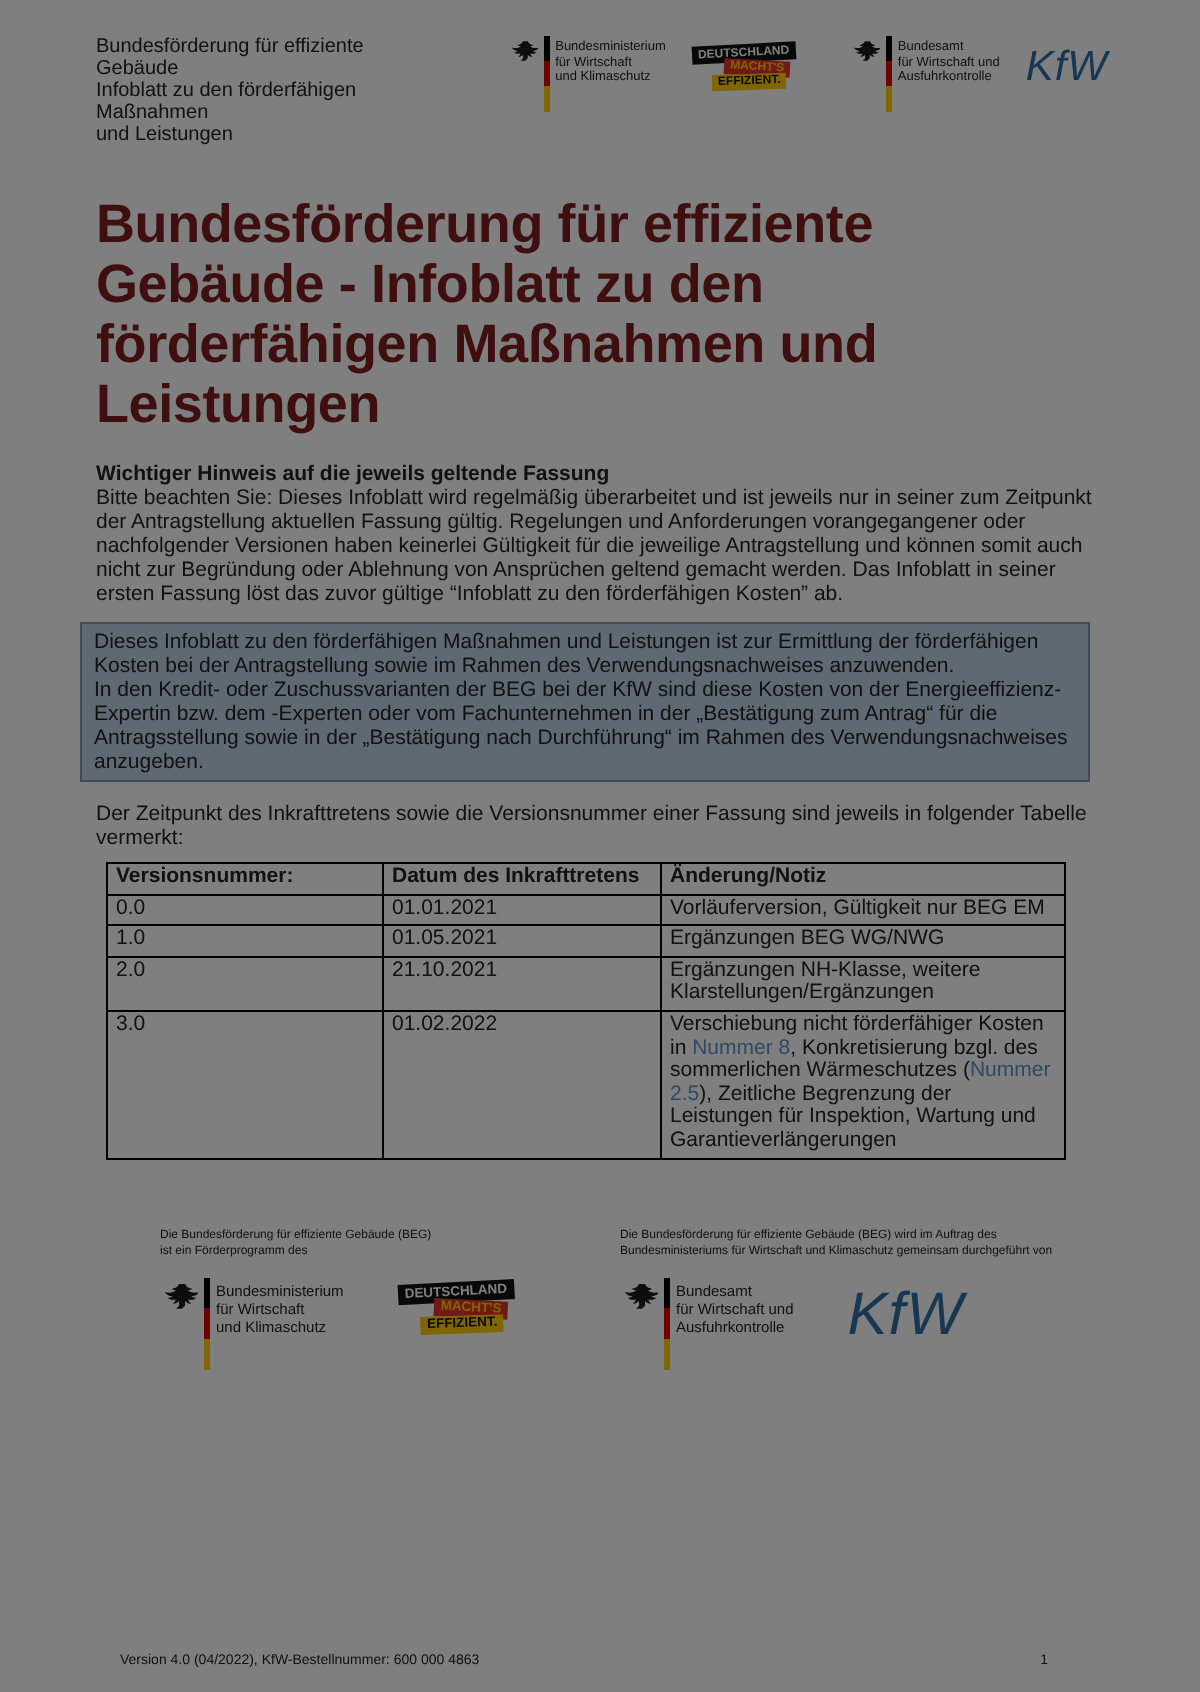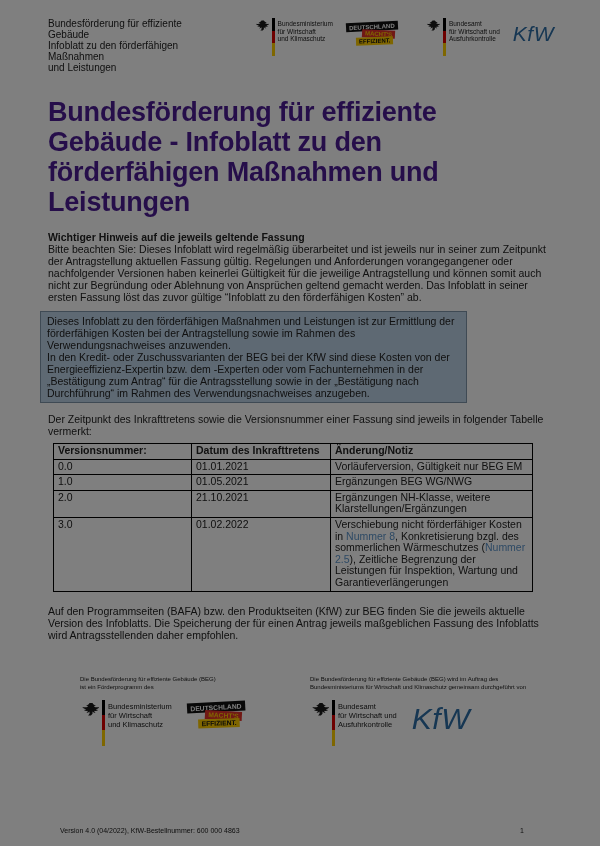--- a/index.html
+++ b/index.html
@@ -33,38 +33,38 @@
   .campaign .c1{background:#111; color:#fff; font-size:6px; font-weight:bold; padding:1.5px 3px;
     width:max-content; transform:rotate(-3deg);}
   .campaign .c2{background:var(--campaign_red); color:var(--campaign_yellow); font-size:6px; font-weight:bold;
     padding:1px 3px; width:max-content; margin:-1px 0 0 16px; transform:rotate(3deg);}
   .campaign .c3{background:var(--campaign_yellow); color:#111; font-size:6px; font-weight:bold;
     padding:1px 3px; width:max-content; margin:-1px 0 0 10px; transform:rotate(-2deg);}
 
   .kfw{color:var(--kfw_blue); font-weight:normal; font-style:italic; font-size:21px; letter-spacing:.5px; margin-top:4px;}
 
   
-  .title{margin:24px 58px 0 48px; font-size:27px; line-height:30px; letter-spacing:-.2px; color:#4c1d95;}
+  .title{margin:24px 58px 0 48px; font-size:27px; line-height:30px; letter-spacing:-.2px; color:#7f1d1d;}
   .main{margin:14px 48px 0 48px; font-size:10.5px; line-height:12px;}
   .notice-heading{font-weight:bold;}
-  .infobox{margin:8px 0 0 -8px; width:427px; background:var(--infobox_bg);
+  .infobox{margin:8px 0 0 -8px; width:505px; background:var(--infobox_bg);
     border:1px solid var(--infobox_border); padding:3px 6px;}
   .table-intro{margin-top:10px;}
   table.version-table{border-collapse:collapse; table-layout:fixed; width:480px; margin:6px 0 0 5px; font-size:10.5px;}
   .version-table th,.version-table td{border:1px solid #000; padding:1px 4px 2px 4px;
     text-align:left; vertical-align:top; line-height:11.6px; font-weight:normal;}
   .version-table th{font-weight:bold;}
   .closing{margin-top:13px;}
   .link{color:var(--link);}
 
   
   .footer{display:flex; margin:34px 0 0 80px;}
   .footer-left{width:185px; flex:none; margin-right:45px;}
   .footer-caption{font-size:6px; line-height:8px; white-space:pre-line;}
-  .footer-logos{display:flex; align-items:flex-start; gap:15px; margin-top:9px;}
+  .footer-logos{display:flex; align-items:flex-start; gap:27px; margin-top:9px;}
   .footer .gov-name{font-size:7.5px; line-height:9px;}
   .footer .eagle{width:19px; height:19px;}
   .footer .flagbar{height:46px;}
   .footer .campaign{transform:scale(1.12); transform-origin:top left; margin-top:2px;}
   .footer .kfw{font-size:30px; margin-top:2px;}
 
   .page-footer{position:absolute; left:0; bottom:12px; width:600px;
     display:flex; justify-content:space-between; padding:0 76px 0 60px; font-size:7px;}
 </style>
 </head>
@@ -152,21 +152,20 @@
       </tr>
       <tr>
         <td>3.0</td>
         <td>01.02.2022</td>
         <td><span>Verschiebung nicht förderfähiger Kosten in </span><span class="link">Nummer 8</span><span>, Konkretisierung bzgl. des sommerlichen Wärmeschutzes (</span><span class="link">Nummer 2.5</span><span>), Zeitliche Begrenzung der Leistungen für Inspektion, Wartung und Garantie­verlängerungen</span></td>
       </tr>
     </tbody>
       </table>
 
     <div class="closing">
-      <div>Auf den Programmseiten (BAFA) bzw. den Produktseiten (KfW) zur BEG finden Sie die jeweils aktuelle Version des Infoblatts. Die Speicherung der für einen Antrag jeweils maßgeblichen Fassung des Infoblatts wird Antragsstellenden daher empfohlen.</div>
     </div>
   </div>
 
   <div class="footer">
     <div class="footer-left">
       <div class="footer-caption">Die Bundesförderung für effiziente Gebäude (BEG)
 ist ein Förderprogramm des</div>
       <div class="footer-logos">
         <div class="gov-logo">
           <svg class="eagle">

